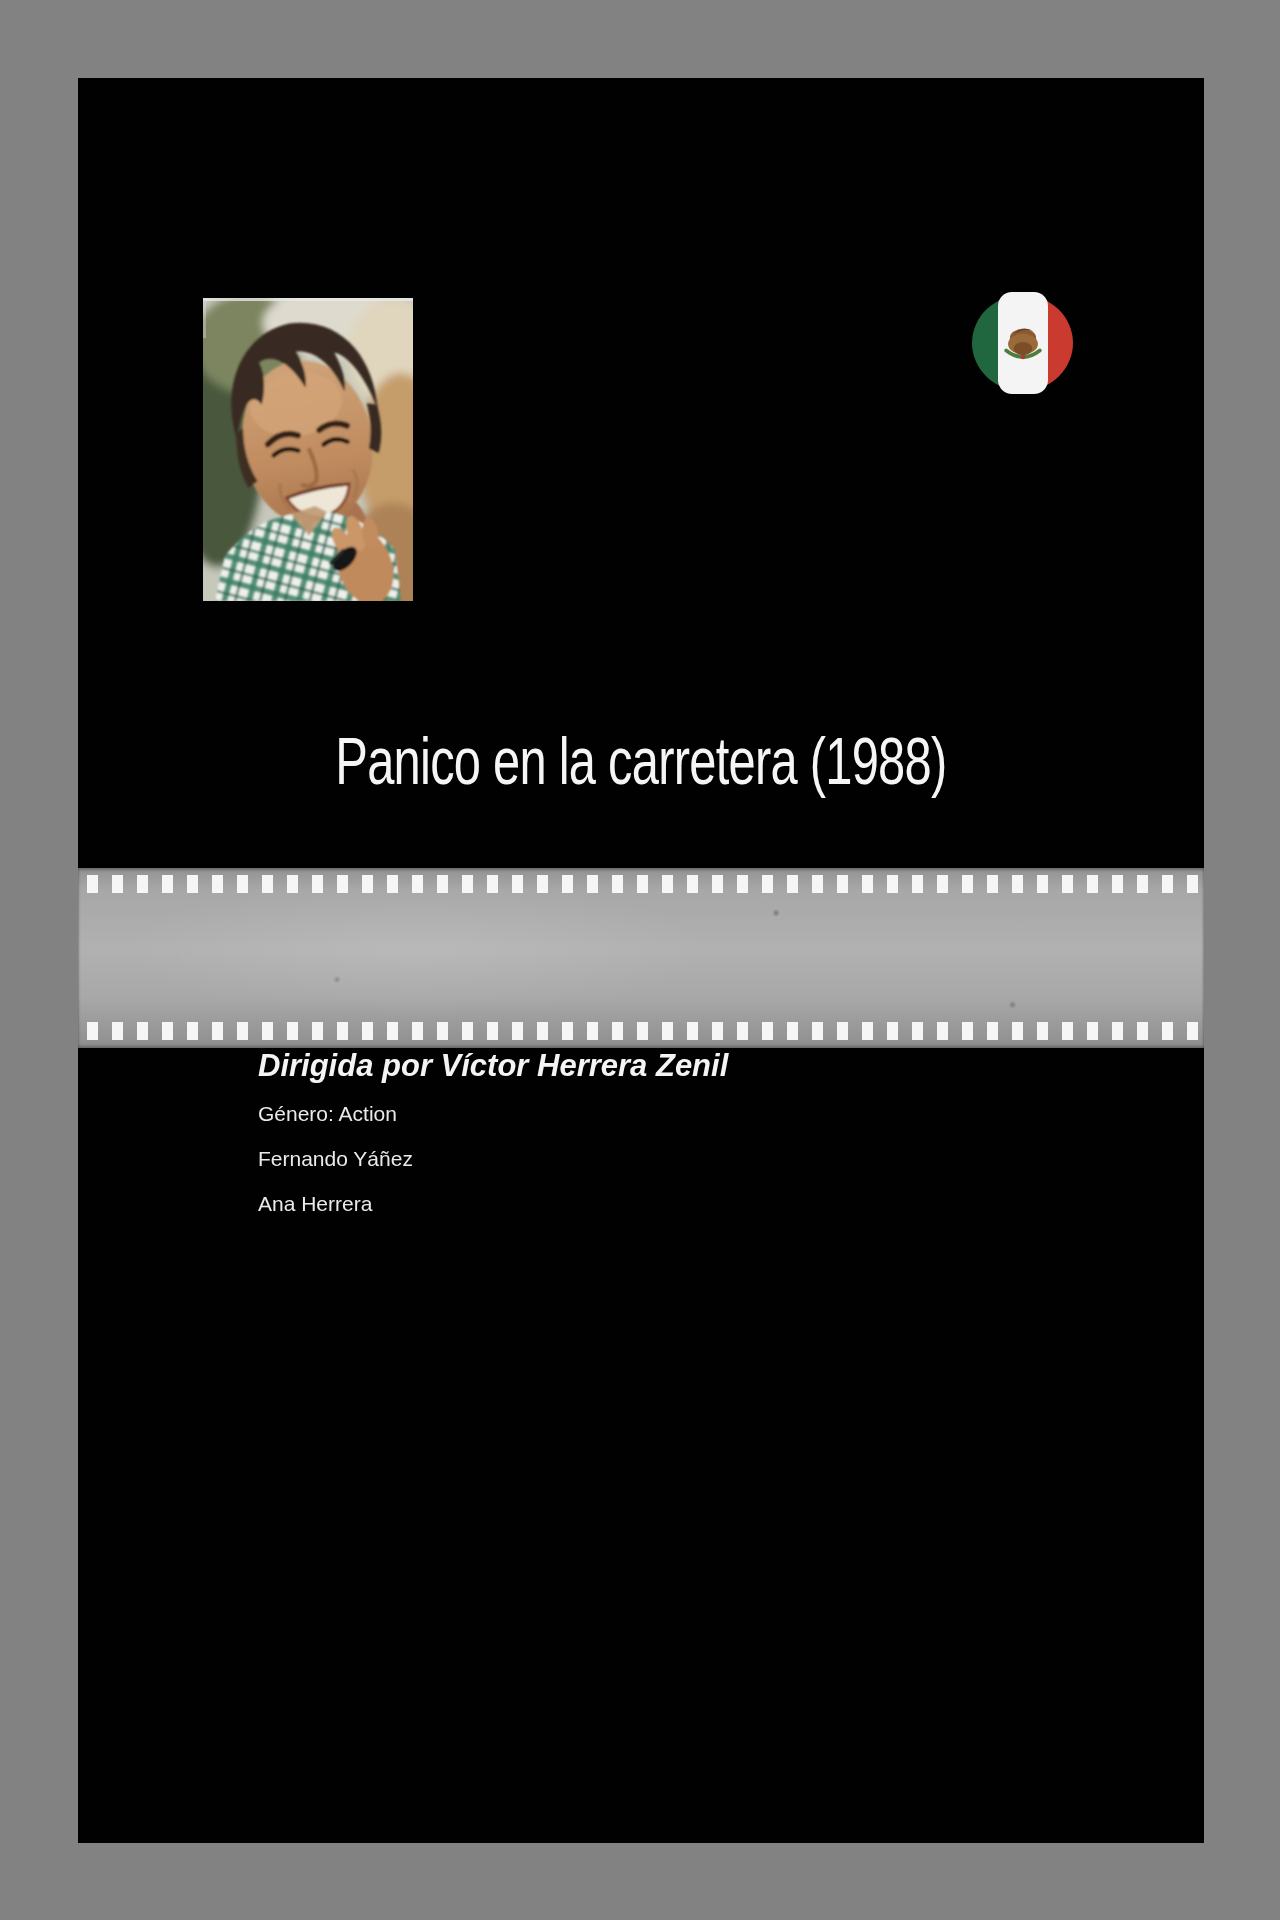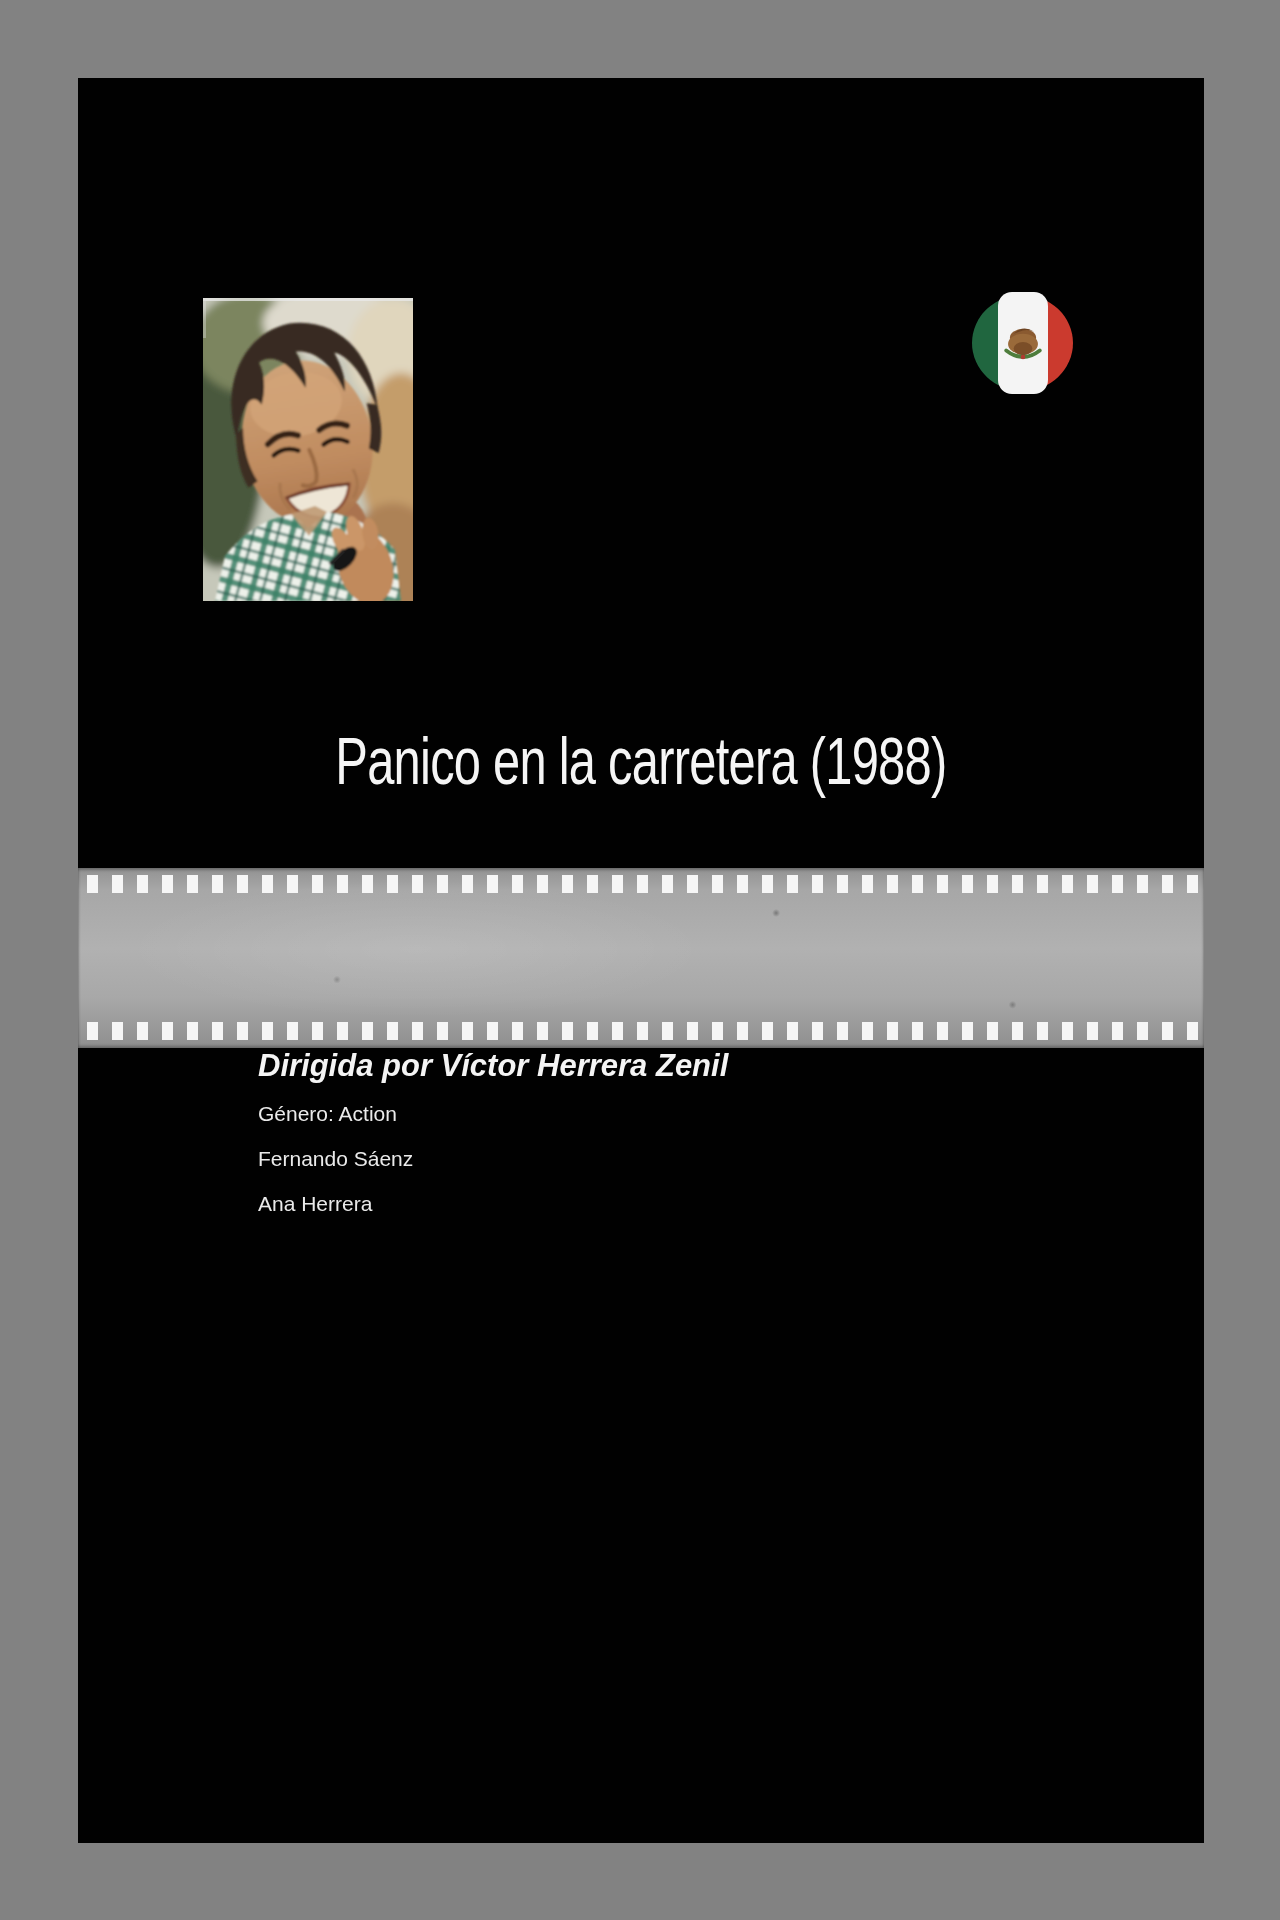--- a/index.html
+++ b/index.html
@@ -167,19 +167,19 @@
     </h1>
 
     <div class="filmstrip">
       <div class="holes top"></div>
       <div class="holes bottom"></div>
     </div>
 
     <div class="credits">
       <div class="director">Dirigida por Víctor Herrera Zenil</div>
       <div class="credit-line">Género: Action</div>
-      <div class="credit-line">Fernando Sáenz</div>
+      <div class="credit-line">Fernando Yáñez</div>
       <div class="credit-line">Ana Herrera</div>
     </div>
 
 
   </div>
 </div>
 
 </body></html>

